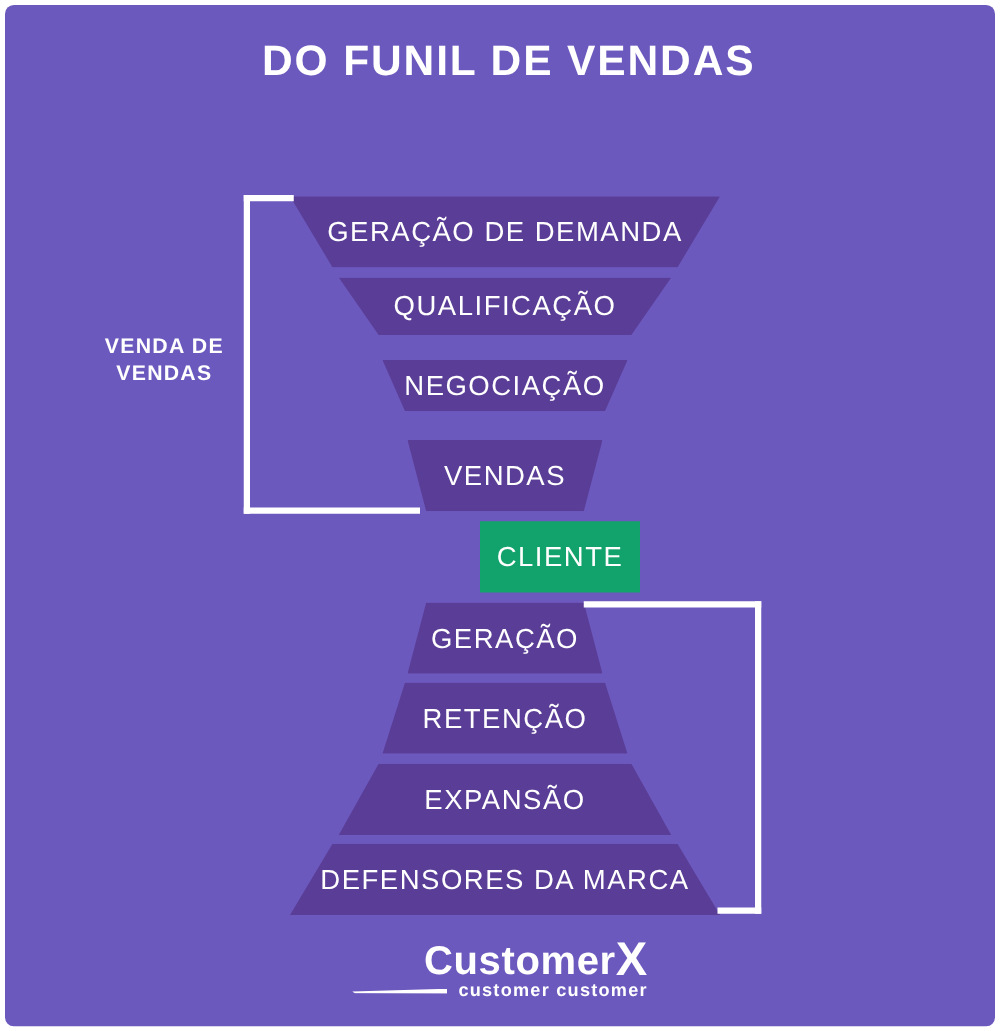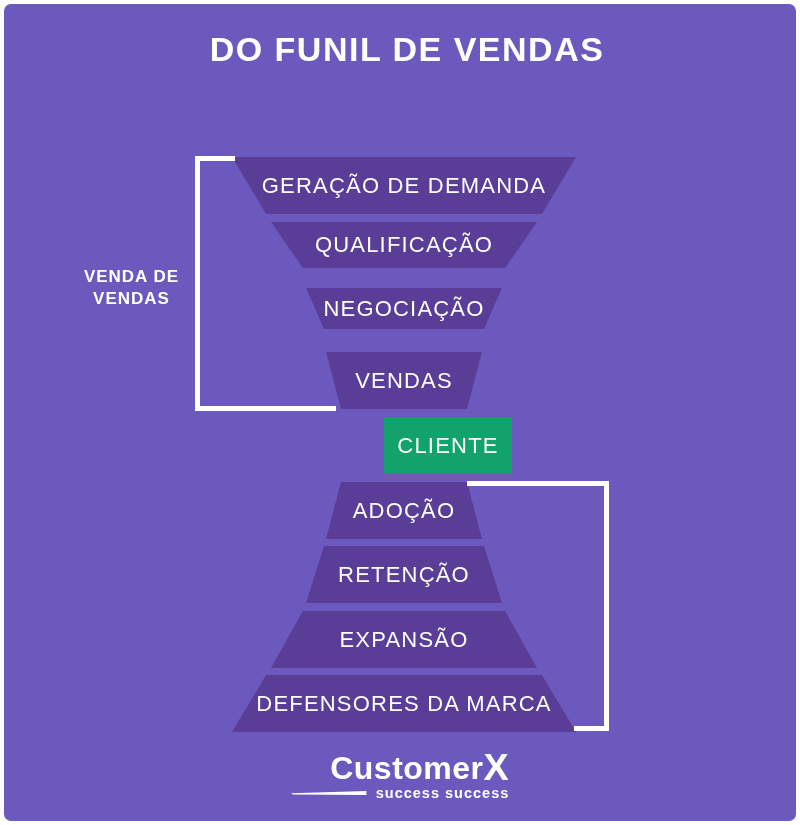--- a/index.html
+++ b/index.html
@@ -121,21 +121,21 @@
       <div class="stage" style="top: 284px; left: 302px; width: 196px; height: 41px; clip-path: polygon(0% 0%, 100% 0%, 90.8% 100%, 9.2% 100%);">
         <span>NEGOCIAÇÃO</span>
       </div>
       <div class="stage" style="top: 348px; left: 322px; width: 156px; height: 57px; clip-path: polygon(0% 0%, 100% 0%, 90.4% 100%, 9.6% 100%);">
         <span>VENDAS</span>
       </div>
       <div class="stage highlight" style="top: 413px; left: 336px; width: 128px; height: 57px;">
         <span>CLIENTE</span>
       </div>
       <div class="stage" style="top: 478px; left: 322px; width: 156px; height: 57px; clip-path: polygon(9.6% 0%, 90.4% 0%, 100% 100%, 0% 100%);">
-        <span>ADOÇÃO</span>
+        <span>GERAÇÃO</span>
       </div>
       <div class="stage" style="top: 542px; left: 302px; width: 196px; height: 57px; clip-path: polygon(9.2% 0%, 90.8% 0%, 100% 100%, 0% 100%);">
         <span>RETENÇÃO</span>
       </div>
       <div class="stage" style="top: 607px; left: 267px; width: 266px; height: 57px; clip-path: polygon(12% 0%, 88% 0%, 100% 100%, 0% 100%);">
         <span>EXPANSÃO</span>
       </div>
       <div class="stage" style="top: 671px; left: 228px; width: 344px; height: 57px; clip-path: polygon(9.9% 0%, 90.1% 0%, 100% 100%, 0% 100%);">
         <span>DEFENSORES DA MARCA</span>
       </div>
@@ -152,17 +152,17 @@
   <div class="side-label side-label-left">
     <div>VENDA DE</div>
     <div>VENDAS</div>
   </div>
 
 
   <div class="logo">
     <div class="logo-name"><span>Customer</span><span class="logo-x">X</span></div>
     <div class="logo-sub">
       <span class="logo-swoosh"></span>
-      <span class="logo-tagline">success success</span>
+      <span class="logo-tagline">customer customer</span>
     </div>
   </div>
 
 </div>
 
 </body></html>

